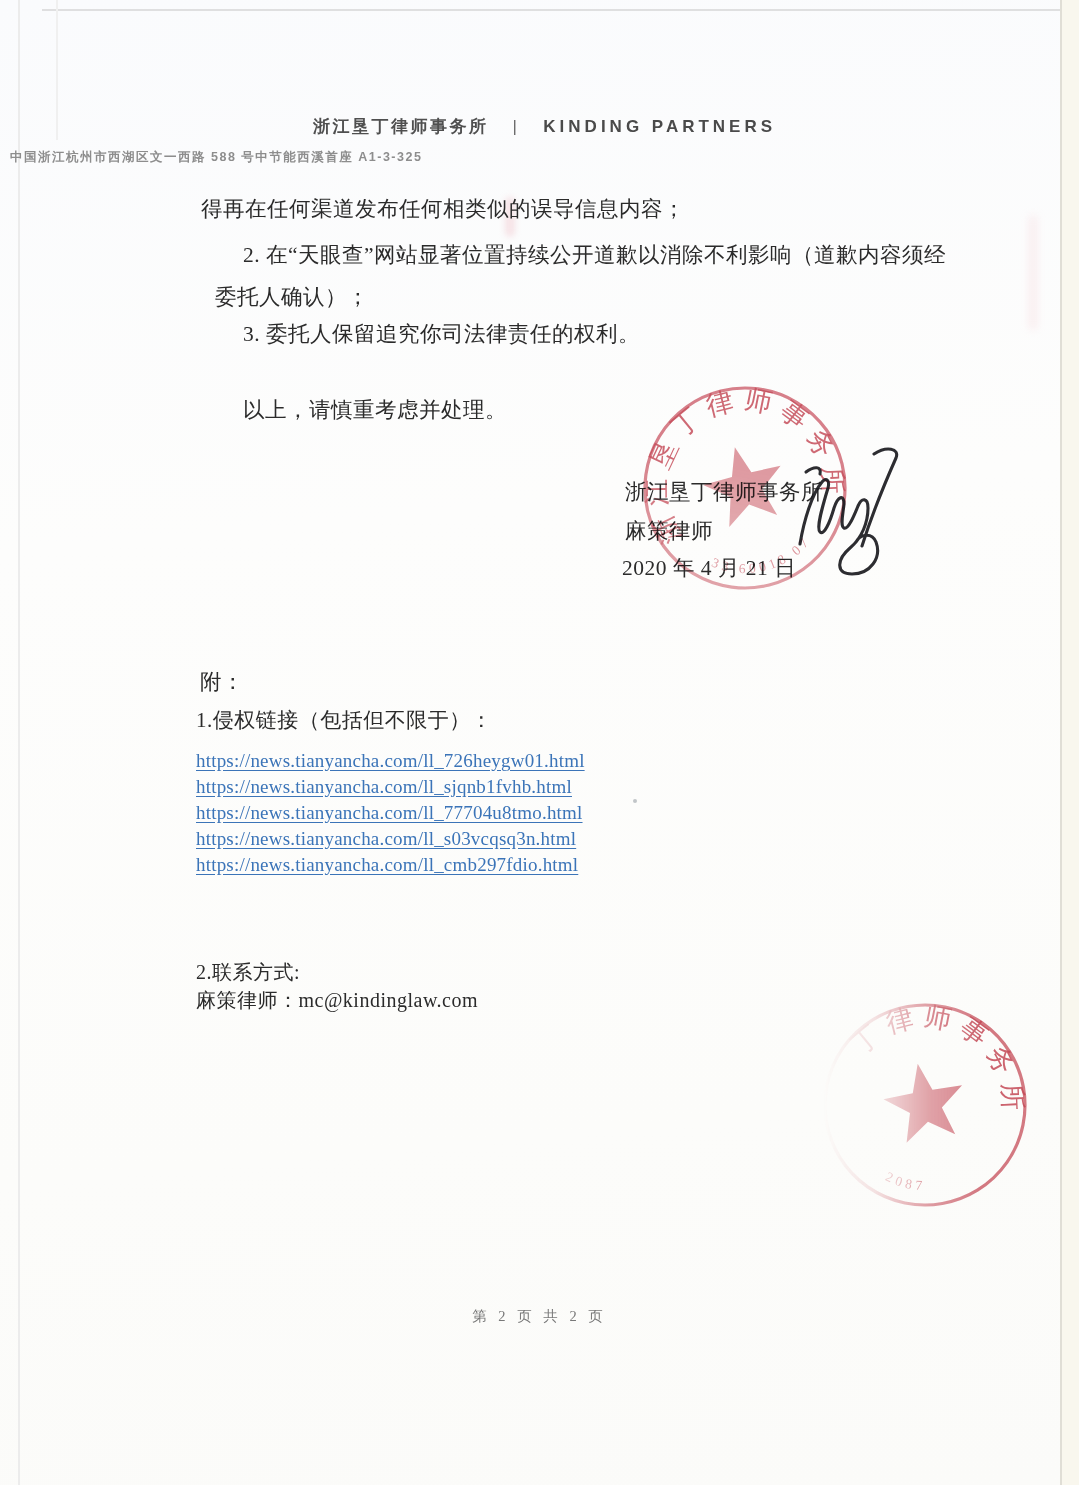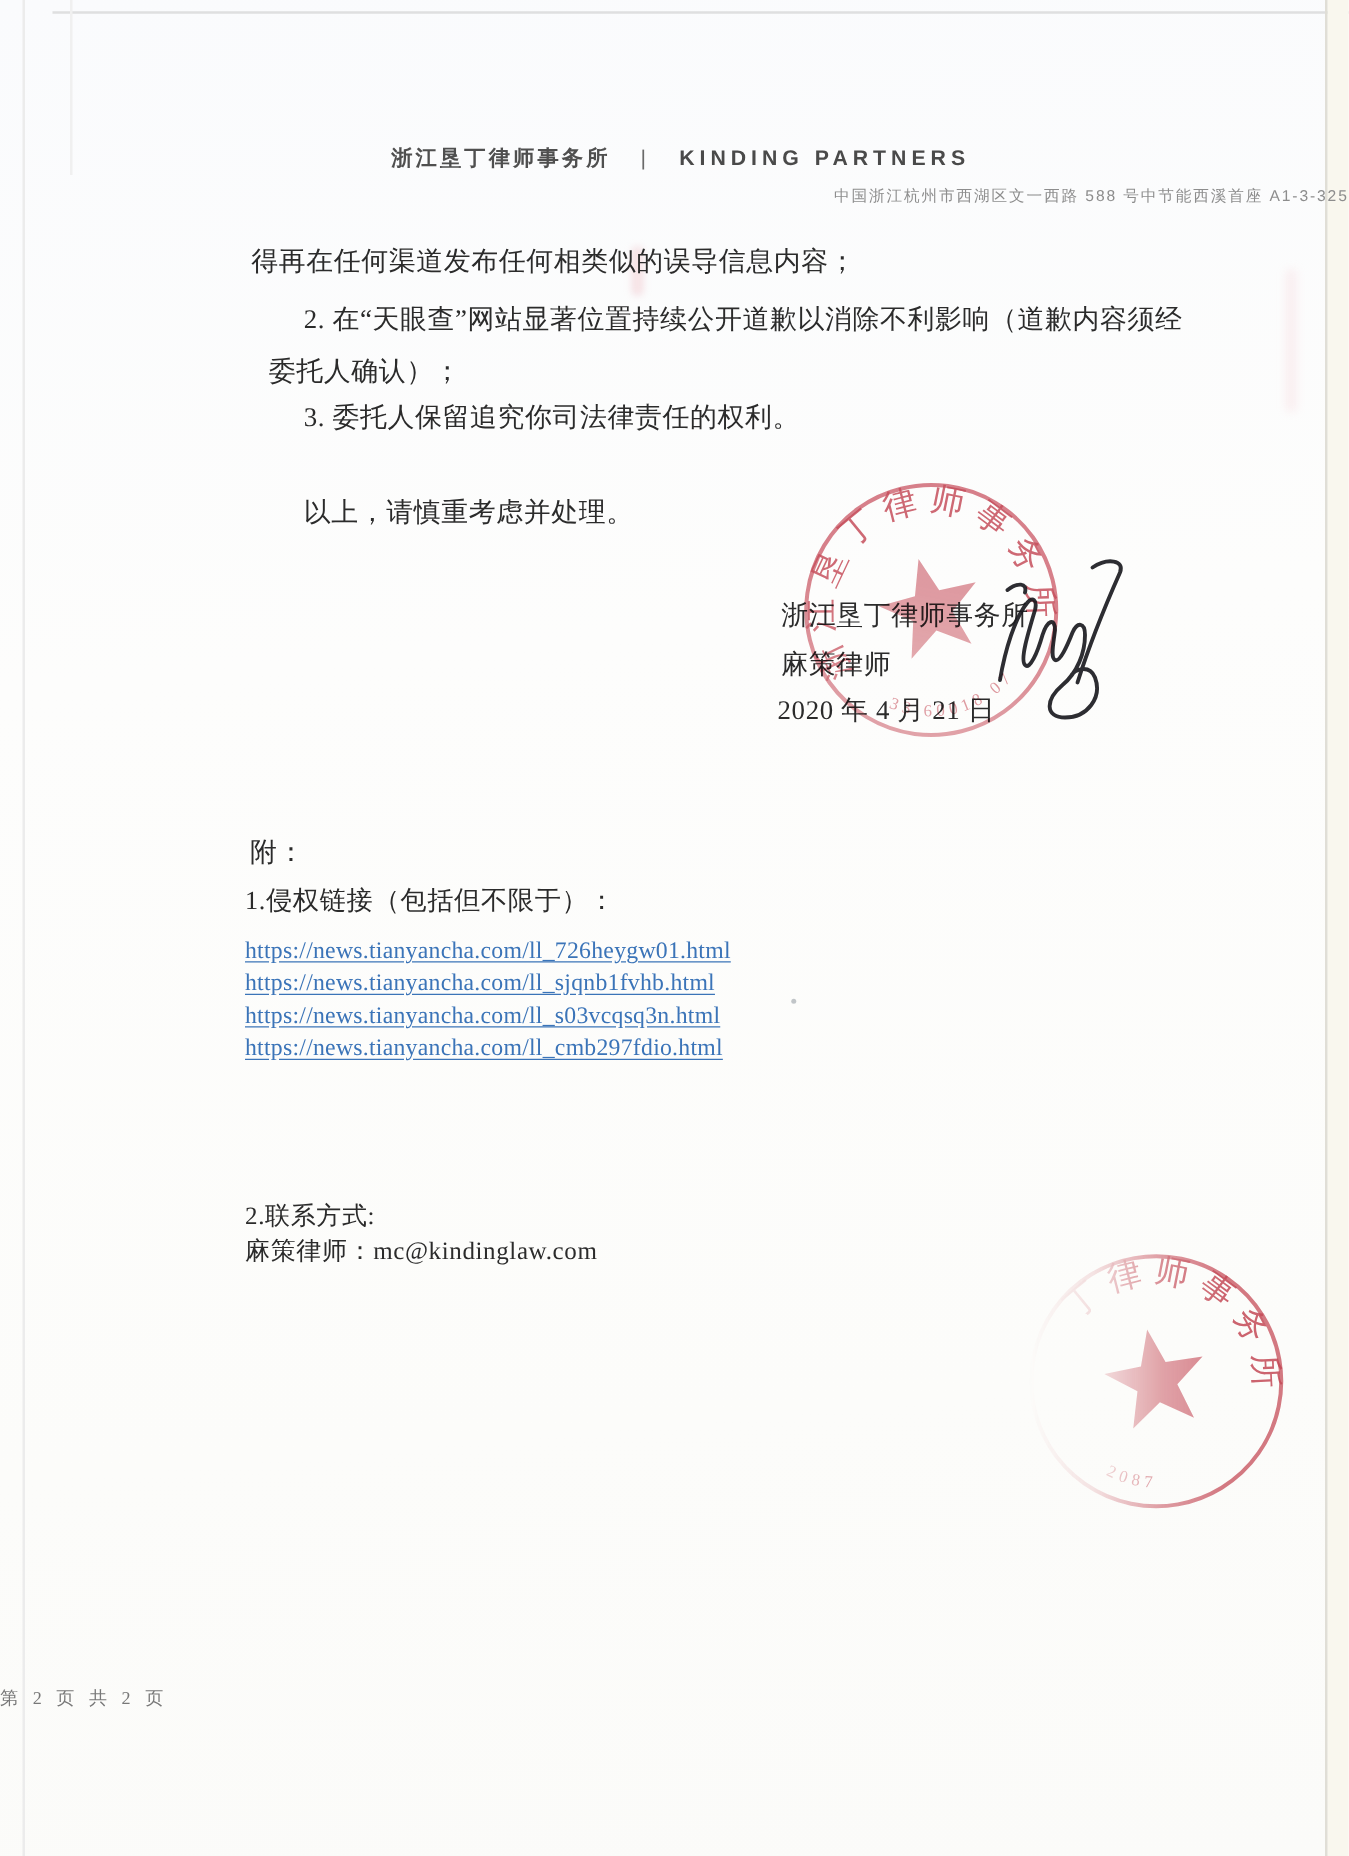--- a/index.html
+++ b/index.html
@@ -23,23 +23,23 @@
   .smudge-pink-2{position:absolute;left:1029px;top:215px;width:8px;height:115px;background:rgba(240,182,192,.22);border-radius:6px;filter:blur(4px);}
   .speck{position:absolute;left:633px;top:799px;width:4px;height:4px;border-radius:50%;background:#9aa0a6;opacity:.6;}
 
   .abs{position:absolute;white-space:nowrap;}
   
   .hdr1{top:115px;left:10px;right:0;text-align:center;
         font-family:"Liberation Sans","DejaVu Sans",sans-serif;
         font-size:17px;color:#4f4f4f;font-weight:600;letter-spacing:2.5px;}
   .hdr1 .divider{margin:0 24px;color:#6a6a6a;font-weight:400;}
   .hdr1 .en{letter-spacing:4px;color:#4a4a4a;}
-  .hdr2{top:149px;left:10px;right:0;text-align:right;
+  .hdr2{top:149px;left:10px;right:0;text-align:left;
         font-family:"Liberation Sans","DejaVu Sans",sans-serif;
-        font-size:12.5px;color:#8d8d8d;letter-spacing:1.5px;}
+        font-size:12.5px;color:#8d8d8d;letter-spacing:1.5px;font-weight:bold;}
 
   .body-text{font-size:21.5px;color:#2b2b2b;letter-spacing:0.5px;}
   .line-cont{left:201px;top:194px;}
   .item2a{left:243px;top:240px;}
   .item2b{left:215px;top:282px;}
   .item3{left:243px;top:319px;}
   .closing{left:243px;top:395px;}
 
   .sig-firm{left:625px;top:477px;}
   .sig-lawyer{left:625px;top:516px;}
@@ -47,21 +47,21 @@
 
   .attach-h{left:200px;top:667px;}
   .links-title{left:196px;top:706px;font-size:21px;}
   .links{left:196px;top:748px;}
   .links a{display:block;font-size:19px;line-height:25.9px;color:#3b74b8;
            text-decoration:underline;text-underline-offset:3px;letter-spacing:0.2px;}
   .note{left:196px;top:901px;font-size:21px;}
   .contact-title{left:196px;top:959px;font-size:20px;}
   .contact{left:196px;top:987px;font-size:20px;}
 
-  .footer{top:1349px;left:0;right:0;
+  .footer{top:1307px;left:0;right:0;text-align:center;
           font-size:14.5px;color:#787878;letter-spacing:4px;}
 
   
   .stamp{position:absolute;mix-blend-mode:multiply;}
   .stamp text{font-family:"Liberation Serif","DejaVu Serif",serif;}
   .stamp-main{left:615px;top:358px;transform:rotate(-14deg);opacity:.92;
     -webkit-mask-image:linear-gradient(205deg,#000 45%,rgba(0,0,0,.8) 70%,rgba(0,0,0,.55) 100%);
             mask-image:linear-gradient(205deg,#000 45%,rgba(0,0,0,.8) 70%,rgba(0,0,0,.55) 100%);}
   .stamp-corner{left:795px;top:975px;transform:rotate(-10deg);
     -webkit-mask-image:linear-gradient(100deg,rgba(0,0,0,0) 16%,rgba(0,0,0,.18) 33%,rgba(0,0,0,.7) 52%,rgba(0,0,0,.95) 68%);
@@ -120,20 +120,21 @@
       <path d="M 36 30 C 44 24 52 24 50 32"></path>
     </g>
   </svg>
 
   <div class="abs body-text attach-h">附：</div>
   <div class="abs body-text links-title">1.侵权链接（包括但不限于）：</div>
 
   <div class="abs links">
     <a href="#">https://news.tianyancha.com/ll_726heygw01.html</a>
     <a href="#">https://news.tianyancha.com/ll_sjqnb1fvhb.html</a>
+    <a href="#">https://news.tianyancha.com/ll_77704u8tmo.html</a>
     <a href="#">https://news.tianyancha.com/ll_s03vcqsq3n.html</a>
     <a href="#">https://news.tianyancha.com/ll_cmb297fdio.html</a>
   </div>
 
   <div class="abs body-text contact-title">2.联系方式:</div>
   <div class="abs body-text contact">麻策律师：mc@kindinglaw.com</div>
 
   <svg class="stamp stamp-corner" width="260" height="260" viewBox="0 0 260 260">
     <defs>
       <path id="arcTop2" d="M 55.8 157 A 79 79 0 1 1 204.2 157" fill="none"></path>

